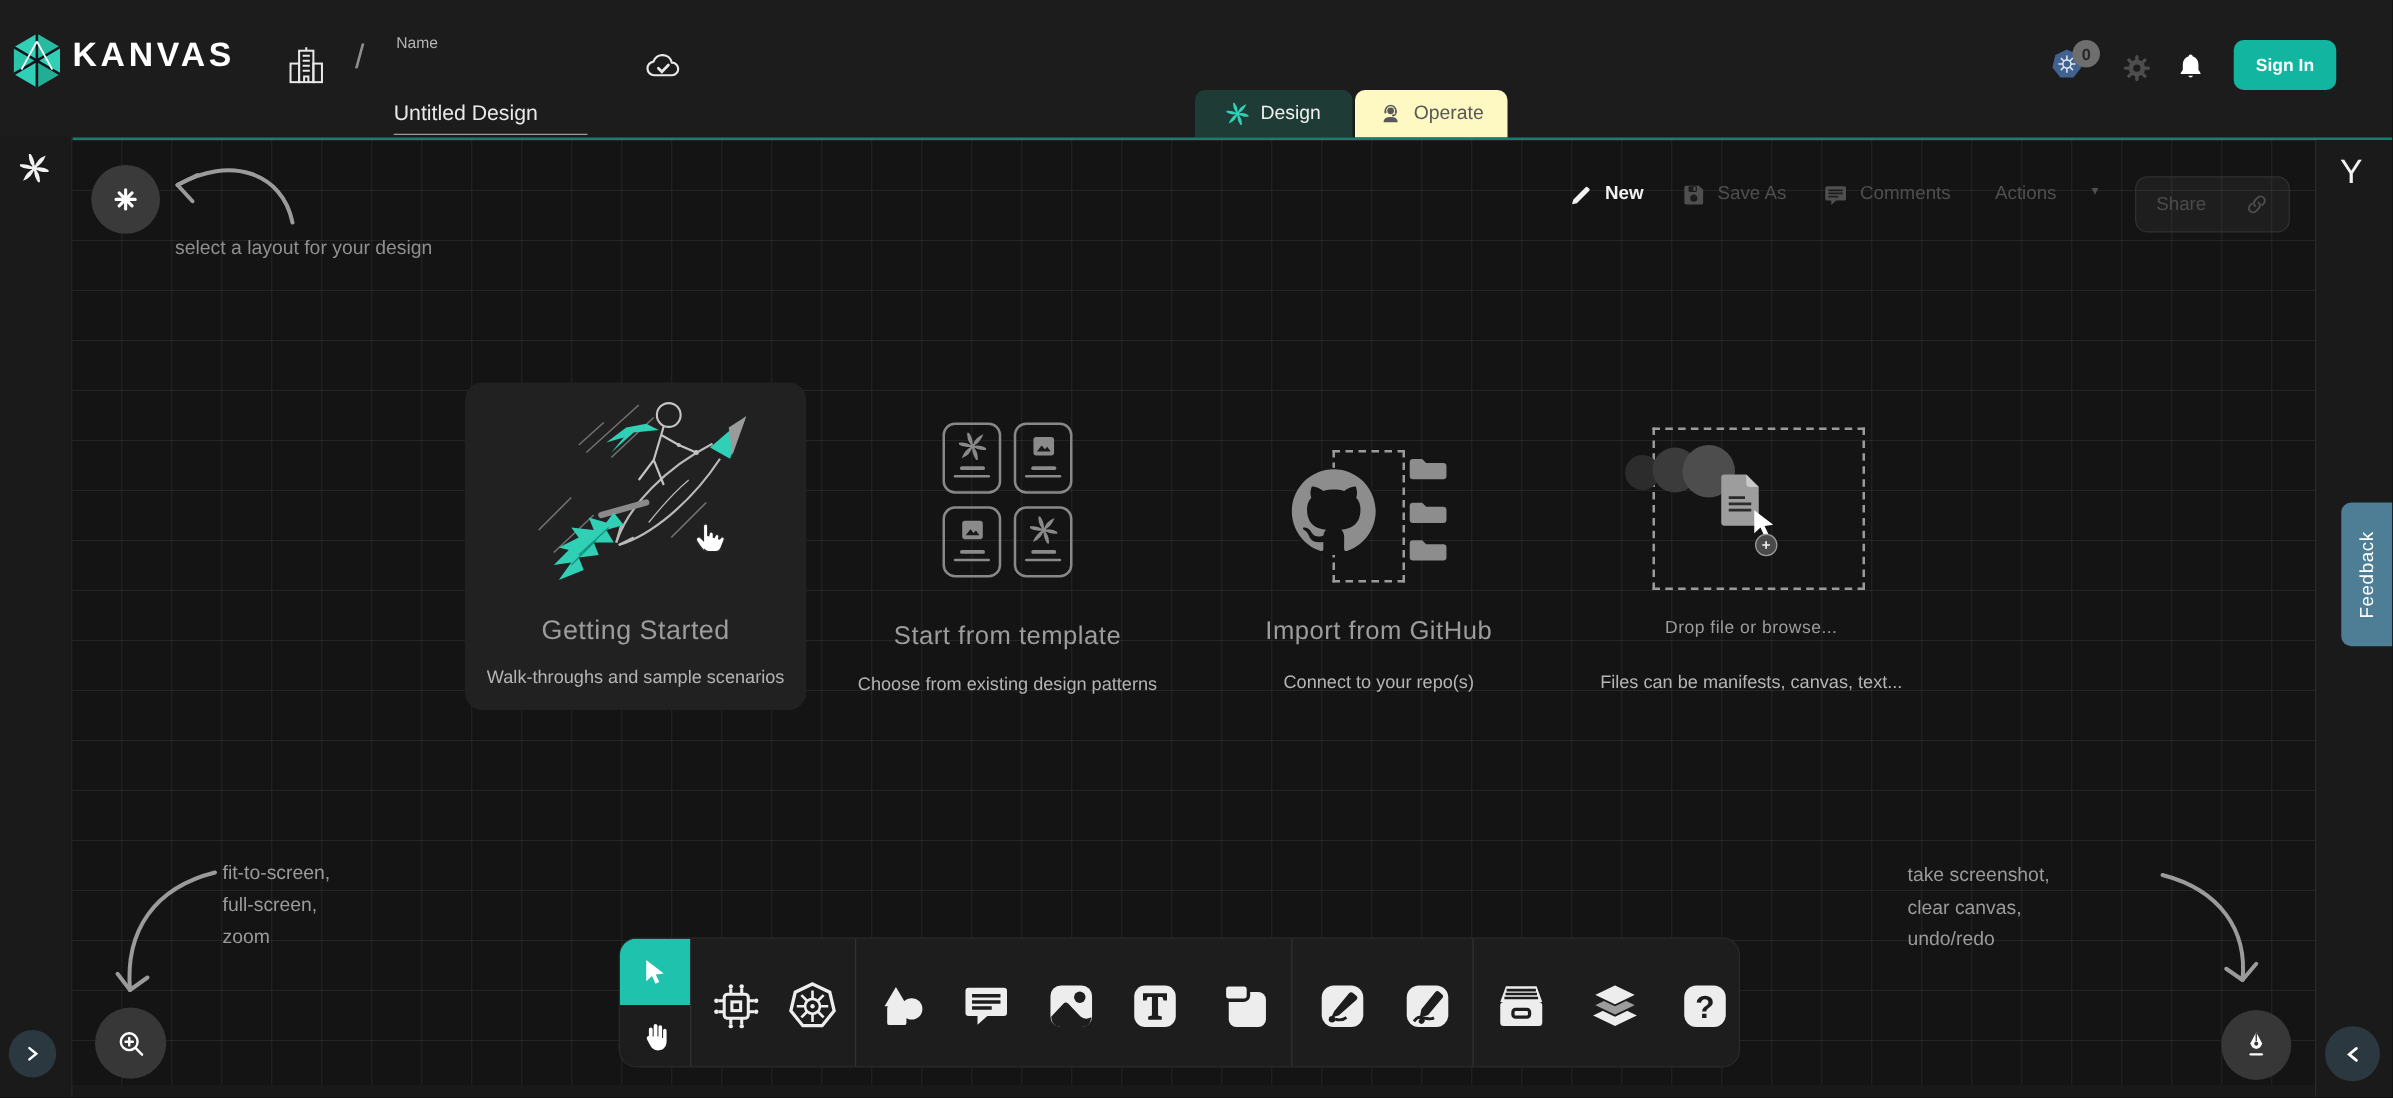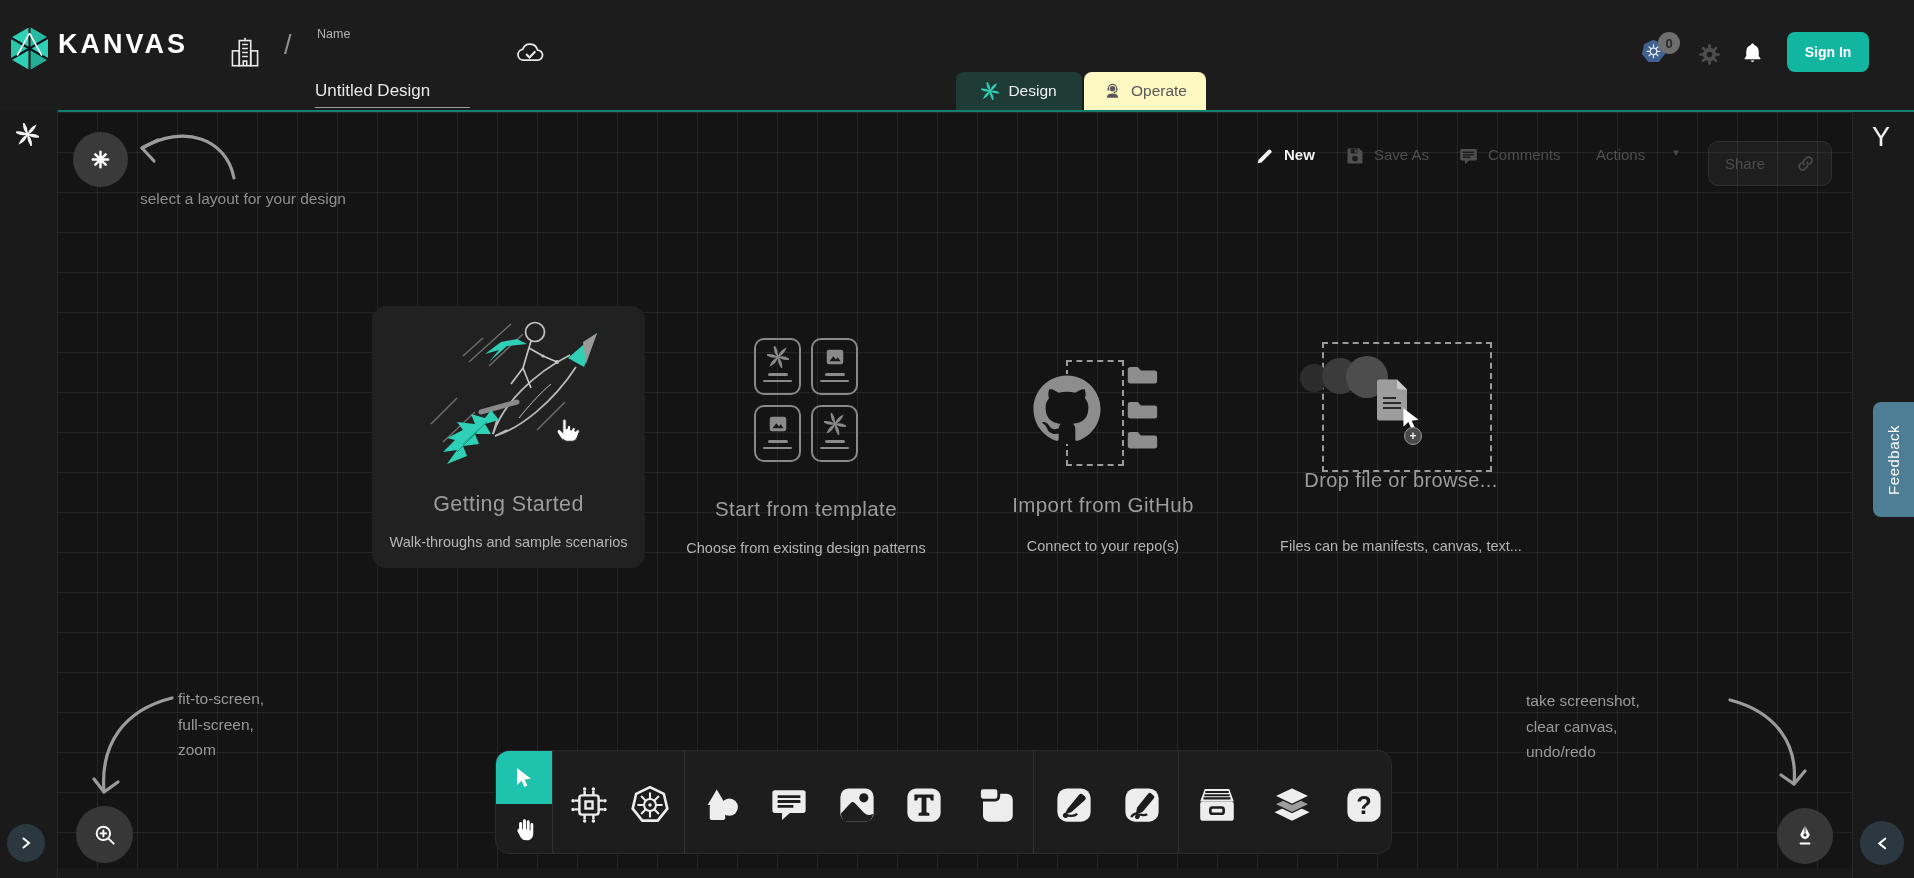--- a/index.html
+++ b/index.html
@@ -474,21 +474,21 @@
   <svg class="abs" style="left:1375px;top:378px" width="34" height="44" viewBox="0 0 34 44">
     <path d="M2 4 Q2 1.5 4.5 1.5 H22 L32 11.5 V40 q0 2.5-2.5 2.5 h-25 Q2 42.5 2 40 Z" fill="#9d9d9d"></path>
     <path d="M22 1.5 L32 11.5 H24.5 Q22 11.5 22 9 Z" fill="#c9c9c9"></path>
     <path d="M8 20 h13 M8 25 h18 M8 30 h18" stroke="#2b2b2b" stroke-width="2.2" fill="none"></path>
   </svg>
   <svg class="abs" style="left:1398px;top:406px;color:#fff" width="26" height="26">
       <use href="#i-cursor"></use>
     </svg>
   <div class="abs" style="left:1404px;top:427px;width:16px;height:16px;border-radius:50%;background:#4a4a4a;border:1.5px solid #999;
        color:#eee;font-size:12px;font-weight:bold;display:flex;align-items:center;justify-content:center">+</div>
-  <div class="abs card-title" style="left:1275px;top:469px;width:252px;font-size:20px">Drop file or browse...</div>
+  <div class="abs card-title" style="left:1275px;top:493px;width:252px;font-size:14px">Drop file or browse...</div>
   <div class="abs card-sub" style="left:1264px;top:538px;width:274px">Files can be manifests, canvas, text...</div>
 
   <div class="abs hint" style="left:178px;top:686px">
     <div>fit-to-screen,</div>
     <div>full-screen,</div>
     <div>zoom</div>
   </div>
   <svg class="abs" style="left:88px;top:692px" width="92" height="112" viewBox="0 0 92 112">
     <path d="M84 6 C36 18 12 52 16 100" fill="none" stroke="#9b9b9b" stroke-width="3.2" stroke-linecap="round"></path>
     <path d="M16 100 l-10-13 M16 100 l14-10" fill="none" stroke="#9b9b9b" stroke-width="3.2" stroke-linecap="round"></path>

